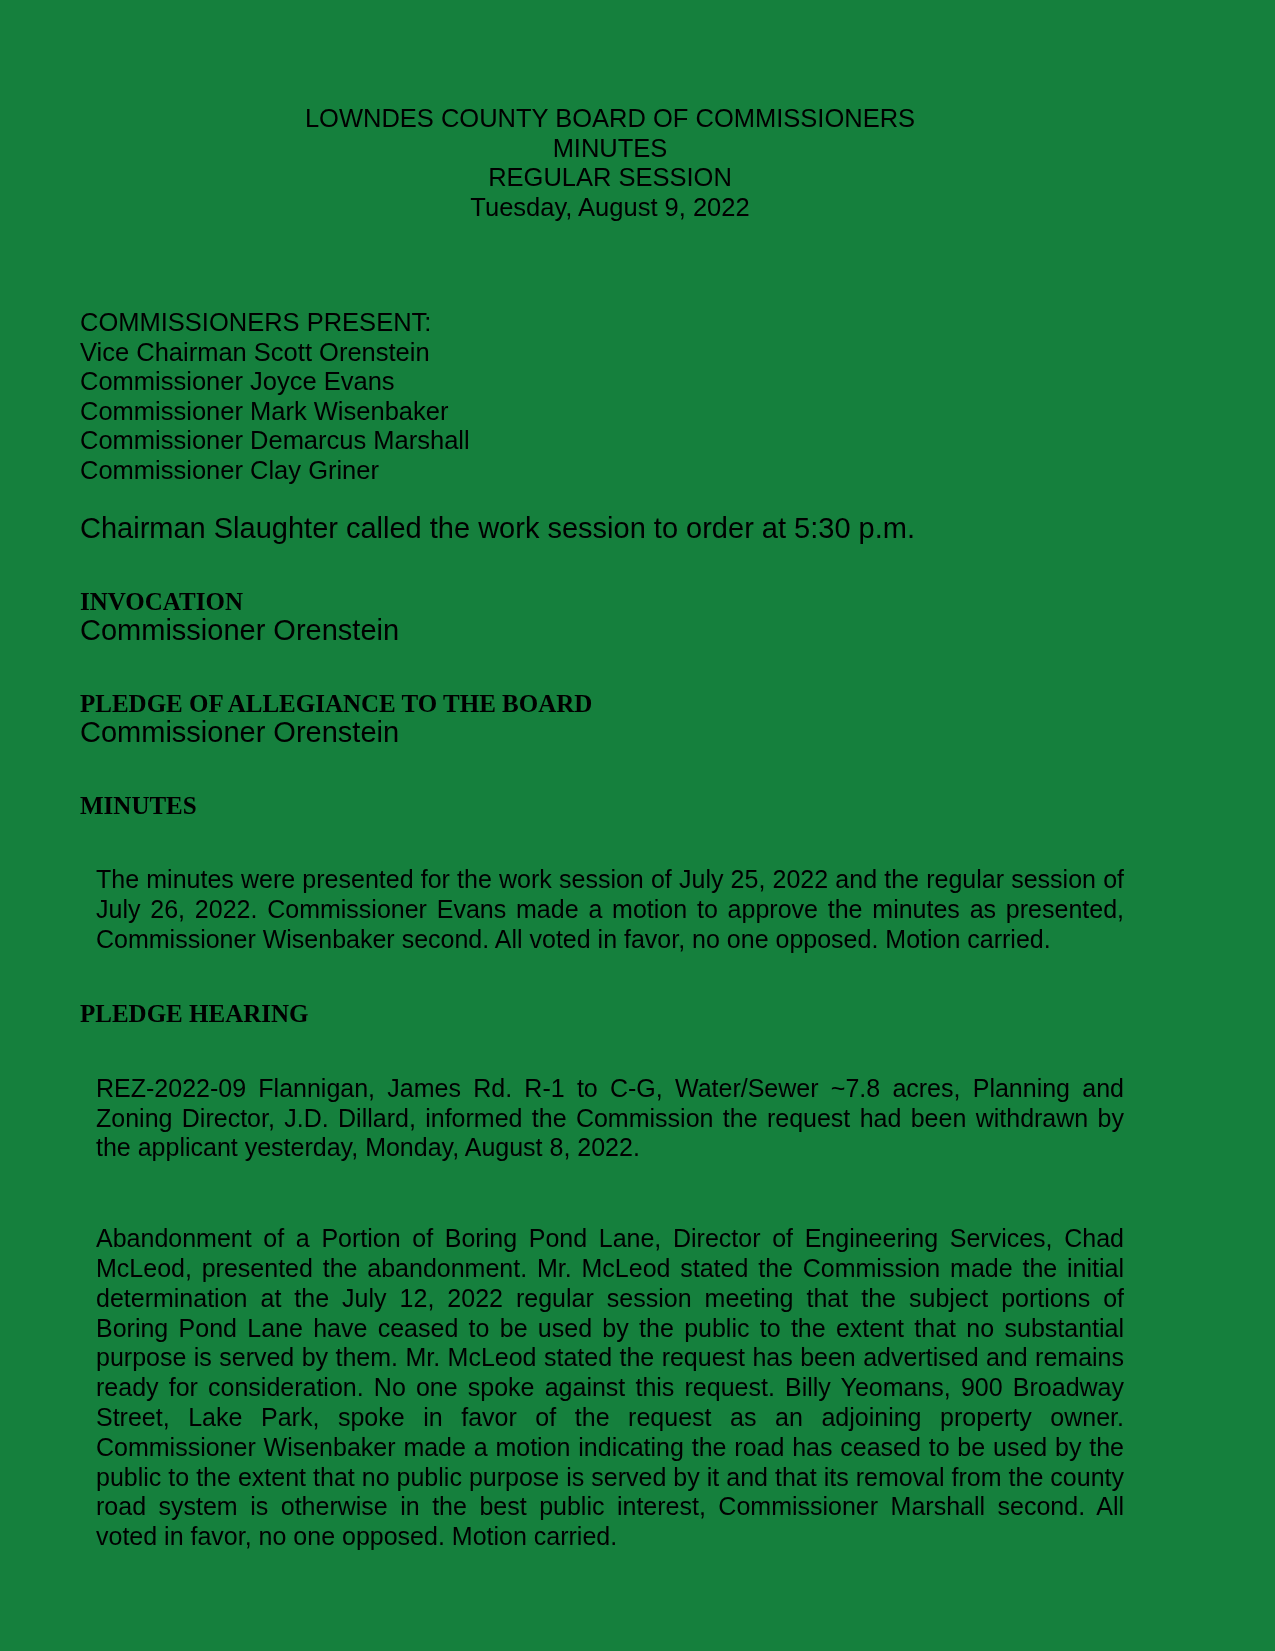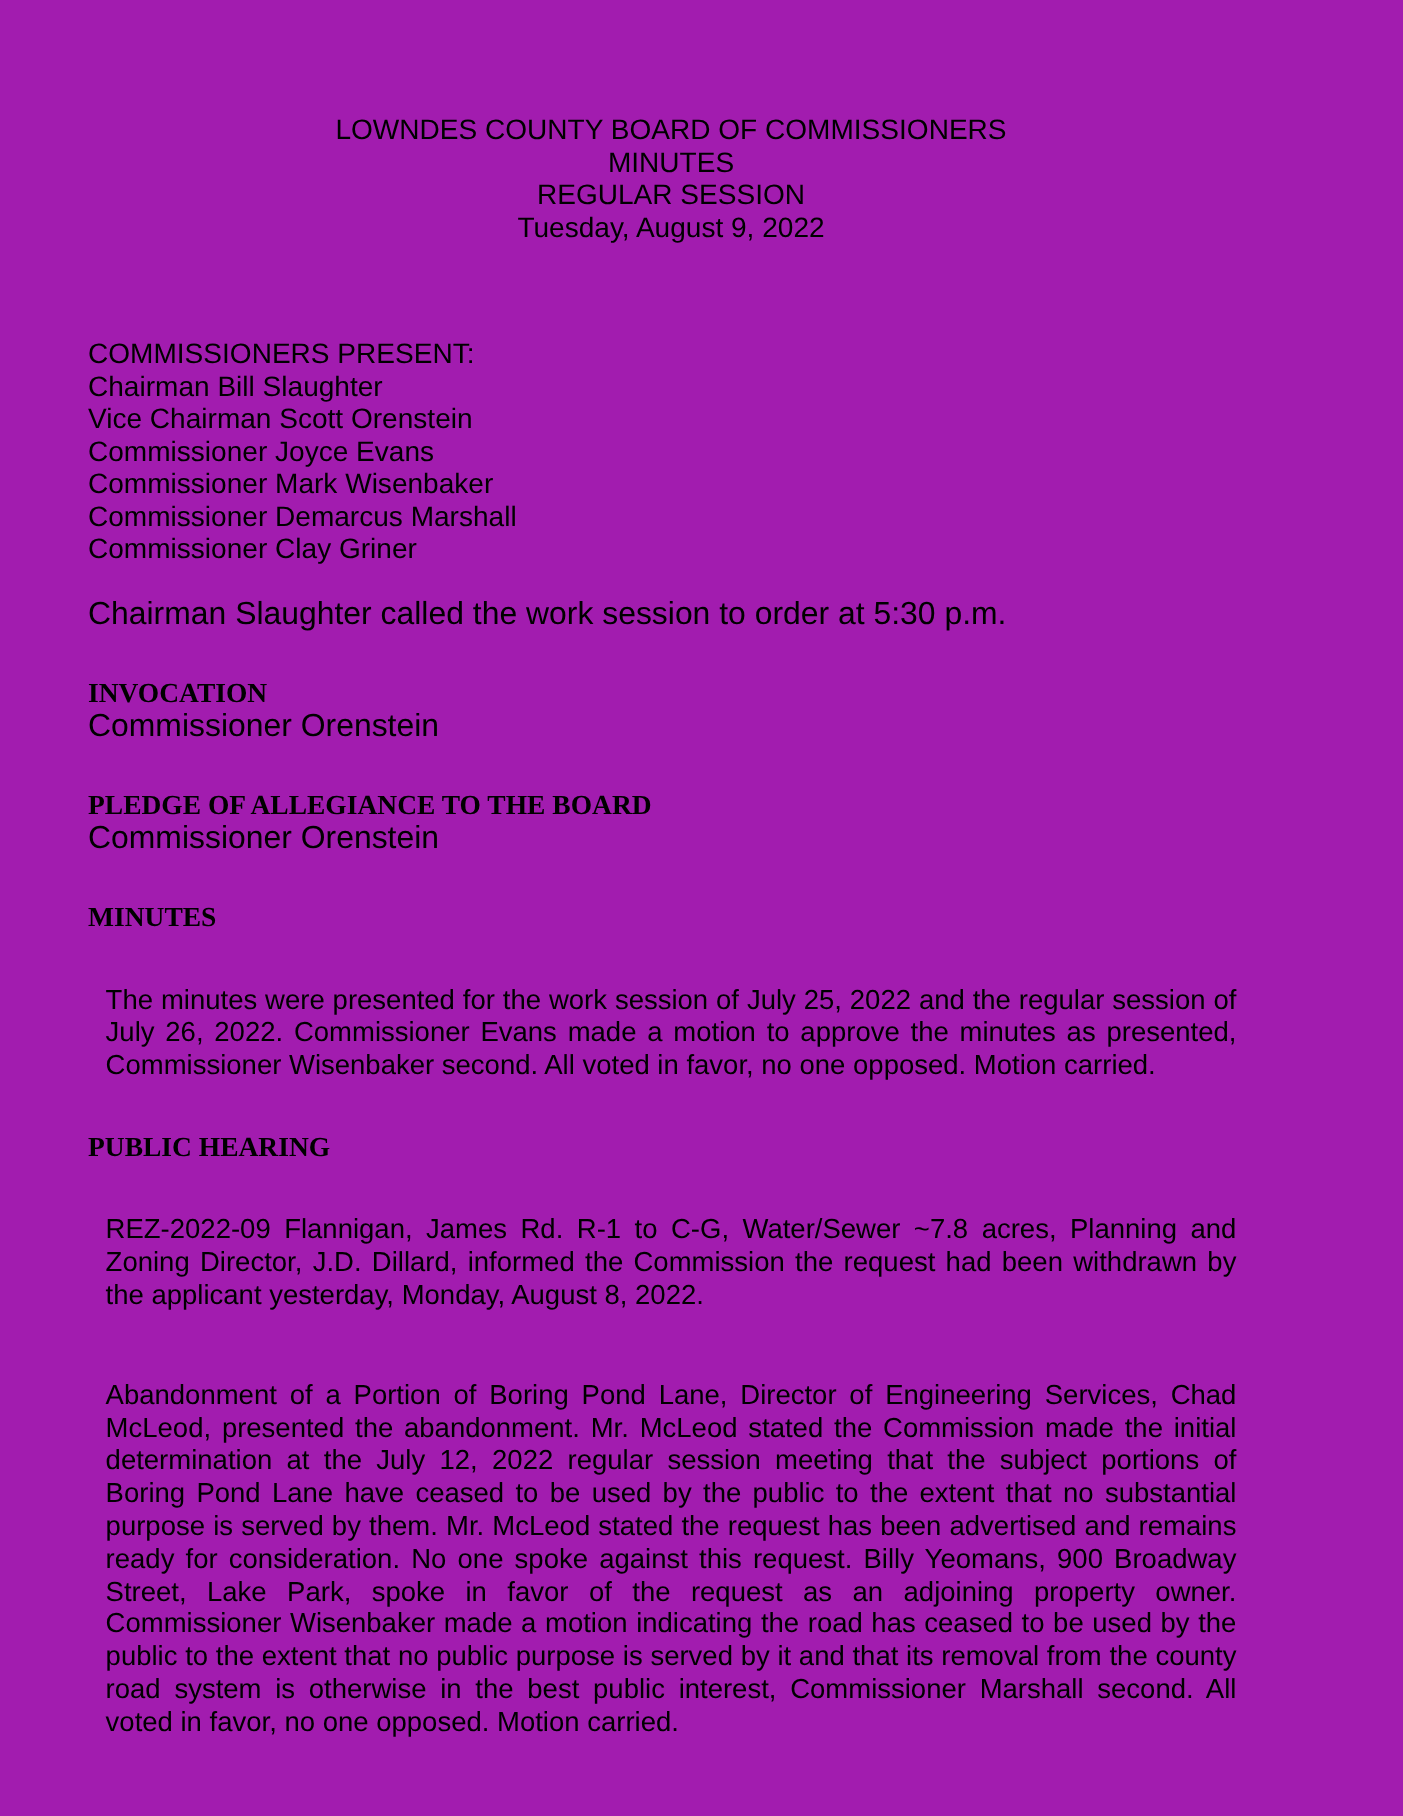--- a/index.html
+++ b/index.html
@@ -9,21 +9,21 @@
     background: #ffffff;
   }
   body {
     font-family: "Liberation Sans", sans-serif;
     color: #000000;
   }
   .page {
     position: relative;
     width: 1275px;
     height: 1651px;
-    background: #a21caf;
+    background: #15803d;
     box-sizing: border-box;
     padding: 96px 135px 55px 80px;
     overflow: hidden;
   }
   .doc-header {
     text-align: center;
     font-size: 25.5px;
     line-height: 29.5px;
     margin: 0;
     padding-top: 8px;
@@ -72,21 +72,20 @@
     <div>LOWNDES COUNTY BOARD OF COMMISSIONERS</div>
     <div>MINUTES</div>
     <div>REGULAR SESSION</div>
     <div>Tuesday, August 9, 2022</div>
   </div>
 
   <div class="spacer-lg"></div>
 
   <div class="roster">
     <div>COMMISSIONERS PRESENT:</div>
-    <div>Chairman Bill Slaughter</div>
     <div>Vice Chairman Scott Orenstein</div>
     <div>Commissioner Joyce Evans</div>
     <div>Commissioner Mark Wisenbaker</div>
     <div>Commissioner Demarcus Marshall</div>
     <div>Commissioner Clay Griner</div>
   </div>
 
   <div class="spacer-md"></div>
 
   <div class="plain-line">Chairman Slaughter called the work session to order at 5:30 p.m.</div>
@@ -107,21 +106,21 @@
   <div class="spacer-sm"></div>
 
   <div class="section-head">MINUTES</div>
 
   <div class="para-gap"></div>
 
   <p class="body-para">The minutes were presented for the work session of July 25, 2022 and the regular session of July 26, 2022.  Commissioner Evans made a motion to approve the minutes as presented, Commissioner Wisenbaker second.  All voted in favor, no one opposed.  Motion carried.</p>
 
   <div class="para-gap"></div>
 
-  <div class="section-head">PUBLIC HEARING</div>
+  <div class="section-head">PLEDGE HEARING</div>
 
   <div class="para-gap"></div>
 
   <p class="body-para"><b>REZ-2022-09 Flannigan, James Rd. R-1 to C-G, Water/Sewer ~7.8 acres</b><span>, Planning and Zoning Director, J.D. Dillard, informed the Commission the request had been withdrawn by the applicant yesterday, Monday, August 8, 2022.</span></p>
 
   <div class="para-gap"></div>
 
   <p class="body-para"><b>Abandonment of a Portion of Boring Pond Lane,</b><span> Director of Engineering Services, Chad McLeod, presented the abandonment.  Mr. McLeod stated the Commission made the initial determination at the July 12, 2022 regular session meeting that the subject portions of Boring Pond Lane have ceased to be used by the public to the extent that no substantial purpose is served by them.  Mr. McLeod stated the request has been advertised and remains ready for consideration.  No one spoke against this request.  Billy Yeomans, 900 Broadway Street, Lake Park, spoke in favor of the request as an adjoining property owner.  Commissioner Wisenbaker made a motion indicating the road has ceased to be used by the public to the extent that no public purpose is served by it and that its removal from the county road system is otherwise in the best public interest, Commissioner Marshall second.  All voted in favor, no one opposed.  Motion carried.</span></p>
 
 </div>

